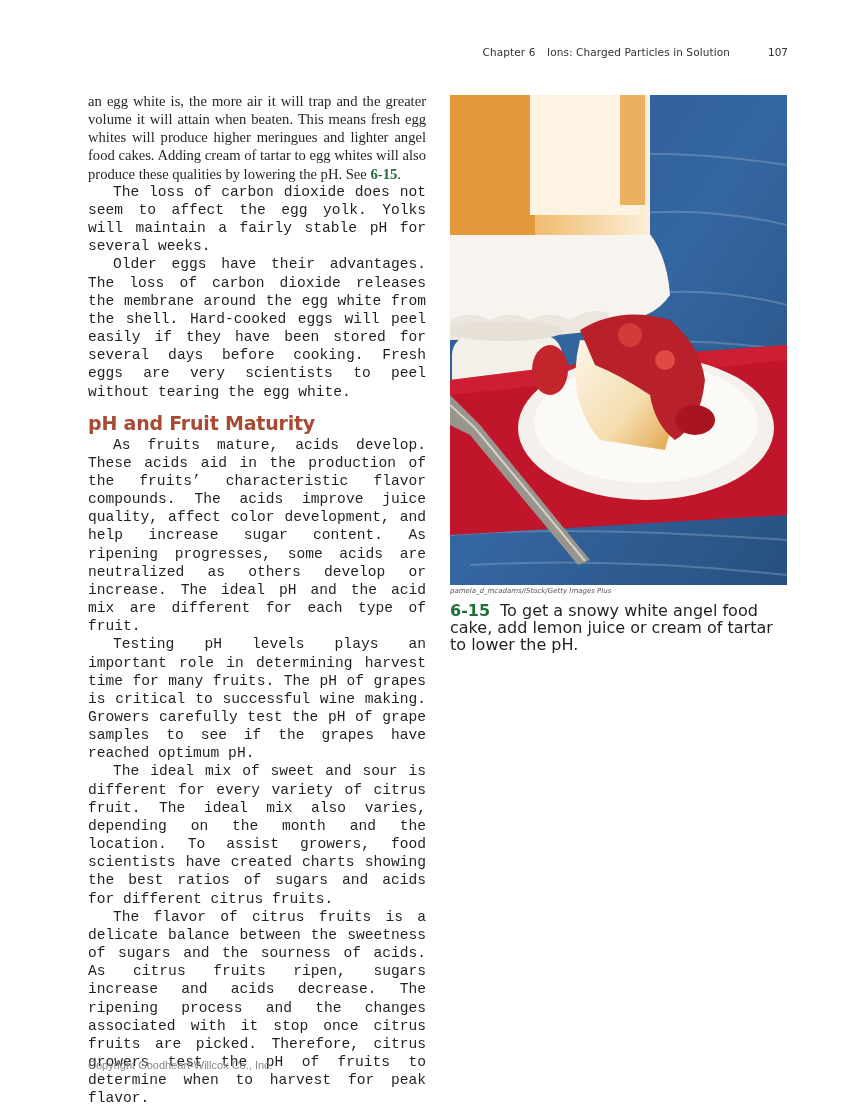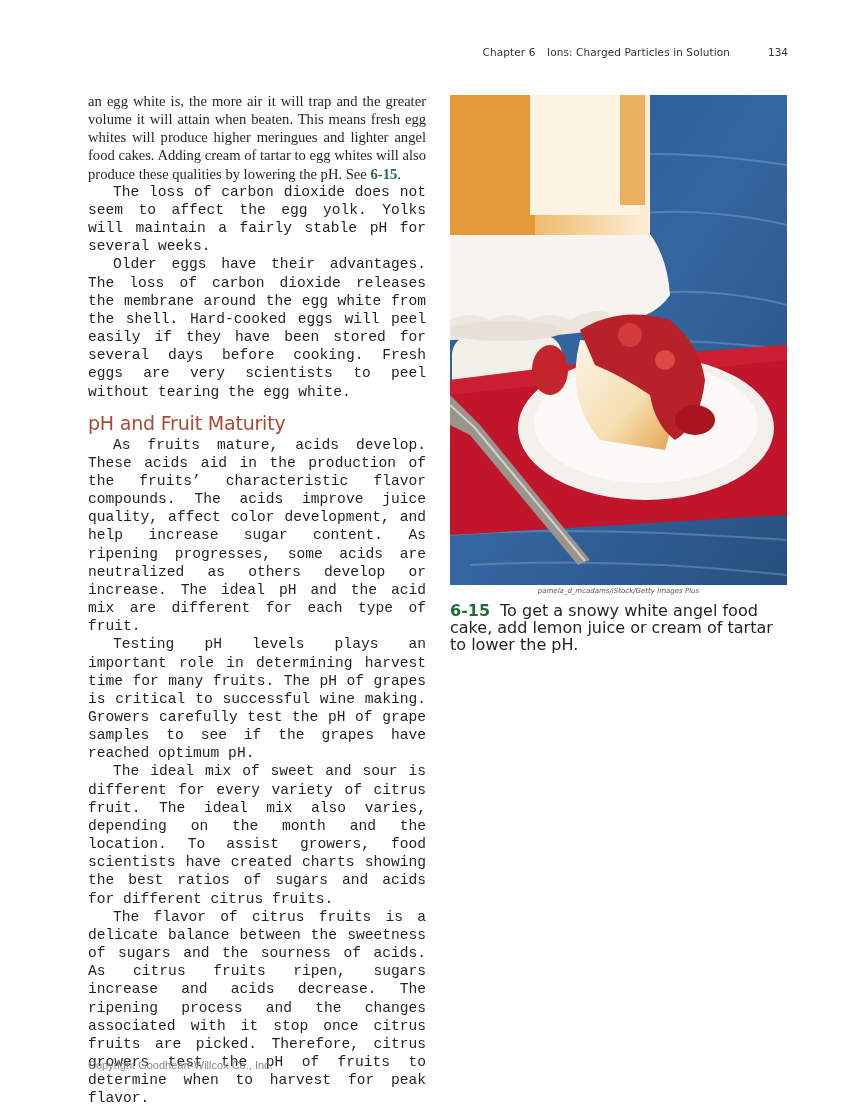--- a/index.html
+++ b/index.html
@@ -15,52 +15,52 @@
     position: absolute; left: 88px; top: 92px; width: 338px;
     font-family: "Liberation Serif", "DejaVu Serif", serif;
     font-size: 14.6px; line-height: 18.15px; color: #231f20;
     text-align: justify; hyphens: none;
   }
   .col-left p { margin: 0; }
   .col-left p.indent { text-indent: 25px; font-family: Liberation Mono, monospace; }
   .col-left p.first { text-indent: 0; }
   .ref { color: #1f6e3a; font-weight: bold; }
   h2.section-head {
-    font-family: "DejaVu Sans", sans-serif; font-weight: normal;
+    font-family: "DejaVu Sans", sans-serif; font-weight: bold;
     font-size: 19px; color: #a84a34; margin: 10px 0 1px 0; line-height: 24px;
     letter-spacing: -0.2px;
   }
   .figure {
     position: absolute; left: 450px; top: 95px; width: 337px; height: 490px;
     overflow: hidden; background: #2f5d93;
   }
   .figure svg { display: block; }
   .credit {
-    position: absolute; top: 587px; left: 450px; width: 337px; text-align: center;
+    position: absolute; top: 587px; left: 450px; width: 337px; text-align: left;
     font-family: "DejaVu Sans", sans-serif; font-style: italic; font-size: 7px; color: #555;
   }
   .caption {
     position: absolute; top: 602px; left: 450px; width: 340px;
     font-family: "DejaVu Sans", sans-serif; font-size: 16px; line-height: 17px; color: #231f20;
   }
   .caption .fig-num { color: #1f6e3a; font-weight: bold; margin-right: 10px; }
   .copyright {
     position: absolute; top: 1059px; left: 88px;
     font-family: "Liberation Sans", sans-serif; font-size: 11px; color: #888;
   }
 </style>
 </head>
 <body>
 
 <div class="running-head">
   <span class="chap">
     <span class="num">Chapter 6</span>
     <span>Ions: Charged Particles in Solution</span>
   </span>
-  <span>134</span>
+  <span>107</span>
 </div>
 
 <div class="col-left">
   <p class="first"><span>an egg white is, the more air it will trap and the greater volume it will attain when beaten. This means fresh egg whites will produce higher meringues and lighter angel food cakes. Adding cream of tartar to egg whites will also produce these qualities by lowering the pH. See </span><span class="ref">6-15</span><span>.</span></p>
   <p class="indent">The loss of carbon dioxide does not seem to affect the egg yolk. Yolks will maintain a fairly stable pH for several weeks.</p>
   <p class="indent">Older eggs have their advantages. The loss of carbon dioxide releases the membrane around the egg white from the shell. Hard-cooked eggs will peel easily if they have been stored for several days before cooking. Fresh eggs are very scientists to peel without tearing the egg white.</p>
   <h2 class="section-head">pH and Fruit Maturity</h2>
   <p class="indent">As fruits mature, acids develop. These acids aid in the production of the fruits’ characteristic flavor compounds. The acids improve juice quality, affect color development, and help increase sugar content. As ripening progresses, some acids are neutralized as others develop or increase. The ideal pH and the acid mix are different for each type of fruit.</p>
   <p class="indent">Testing pH levels plays an important role in determining harvest time for many fruits. The pH of grapes is critical to successful wine making. Growers carefully test the pH of grape samples to see if the grapes have reached optimum pH.</p>
   <p class="indent">The ideal mix of sweet and sour is different for every variety of citrus fruit. The ideal mix also varies, depending on the month and the location. To assist growers, food scientists have created charts showing the best ratios of sugars and acids for different citrus fruits.</p>

